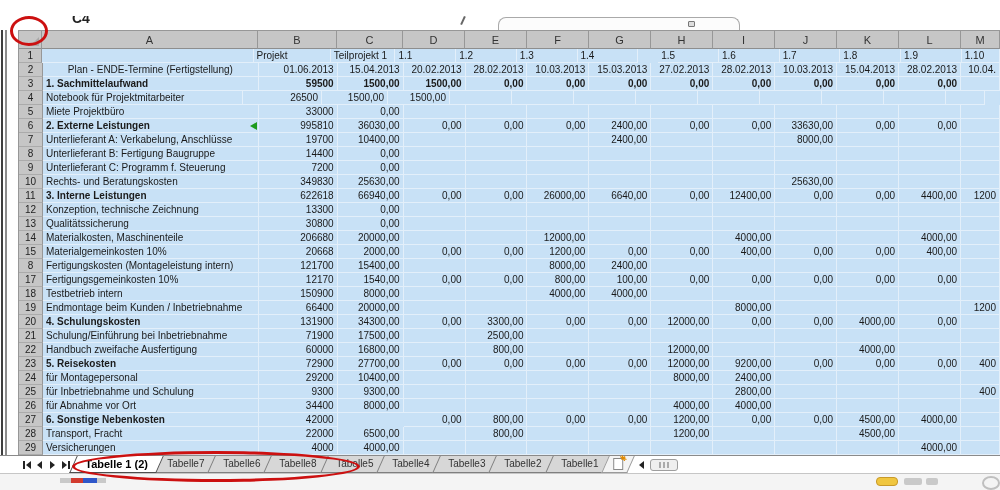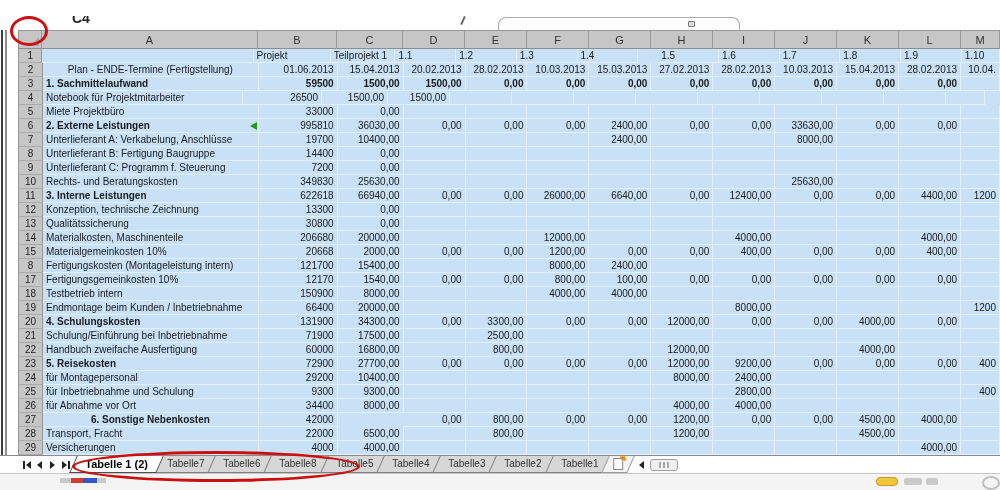--- a/index.html
+++ b/index.html
@@ -530,21 +530,21 @@
           <div class="cell num" style="width: 62px;"></div>
           <div class="cell num" style="width: 62px;">4000,00</div>
           <div class="cell num" style="width: 62px;">4000,00</div>
           <div class="cell num" style="width: 62px;"></div>
           <div class="cell num" style="width: 62px;"></div>
           <div class="cell num" style="width: 62px;"></div>
           <div class="cell num" style="width: 39px;"></div>
         </div>
         <div class="drow">
           <div class="gut">27</div>
-          <div class="cell left b" style="width: 216px; text-align: center;">6. Sonstige Nebenkosten</div>
+          <div class="cell left b" style="width: 216px;">6. Sonstige Nebenkosten</div>
           <div class="cell num" style="width: 79px;">42000</div>
           <div class="cell num" style="width: 66px; margin-top: 41px;">10500,00</div>
           <div class="cell num" style="width: 62px;">0,00</div>
           <div class="cell num" style="width: 62px;">800,00</div>
           <div class="cell num" style="width: 62px;">0,00</div>
           <div class="cell num" style="width: 62px;">0,00</div>
           <div class="cell num" style="width: 62px;">1200,00</div>
           <div class="cell num" style="width: 62px;">0,00</div>
           <div class="cell num" style="width: 62px;">0,00</div>
           <div class="cell num" style="width: 62px;">4500,00</div>

